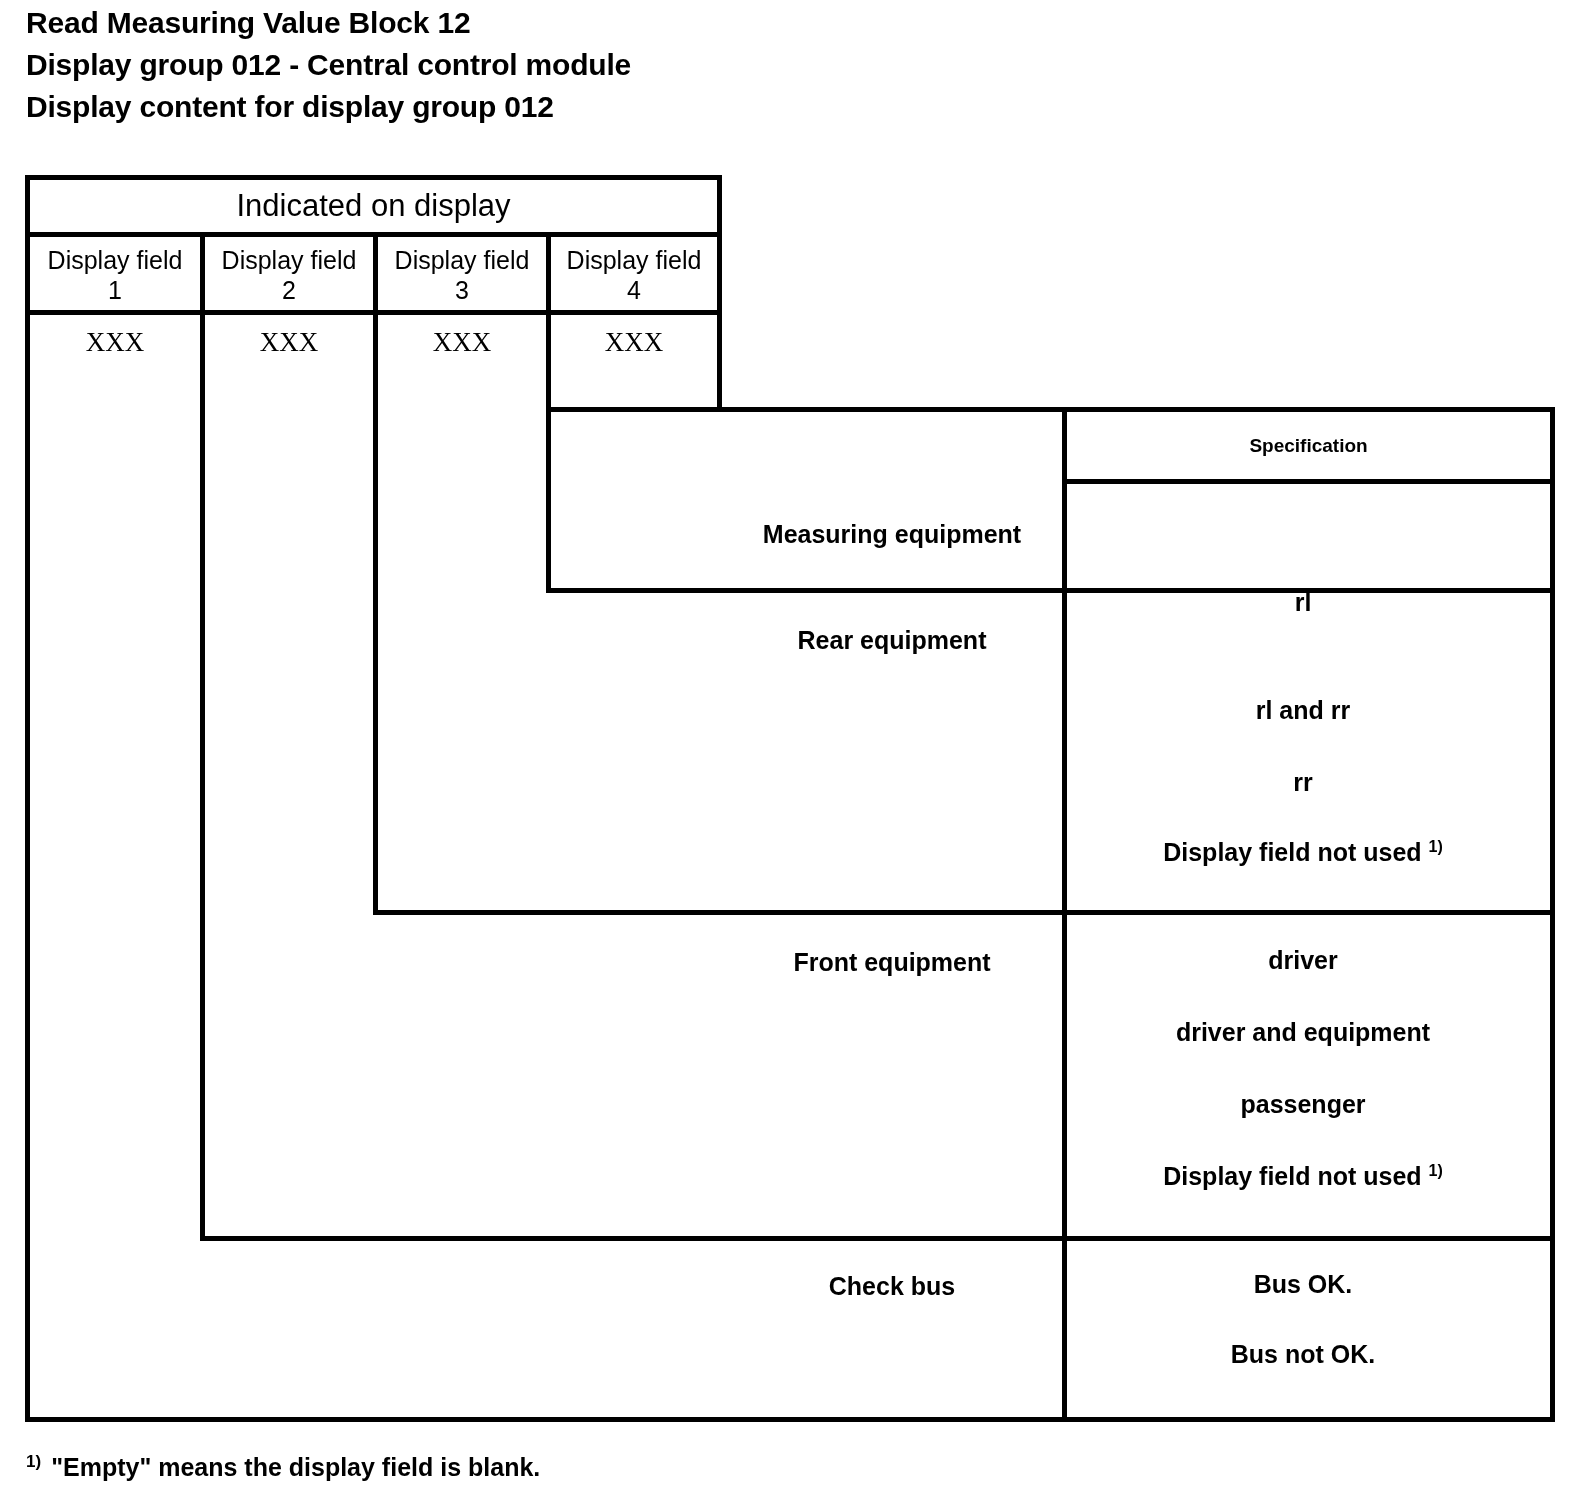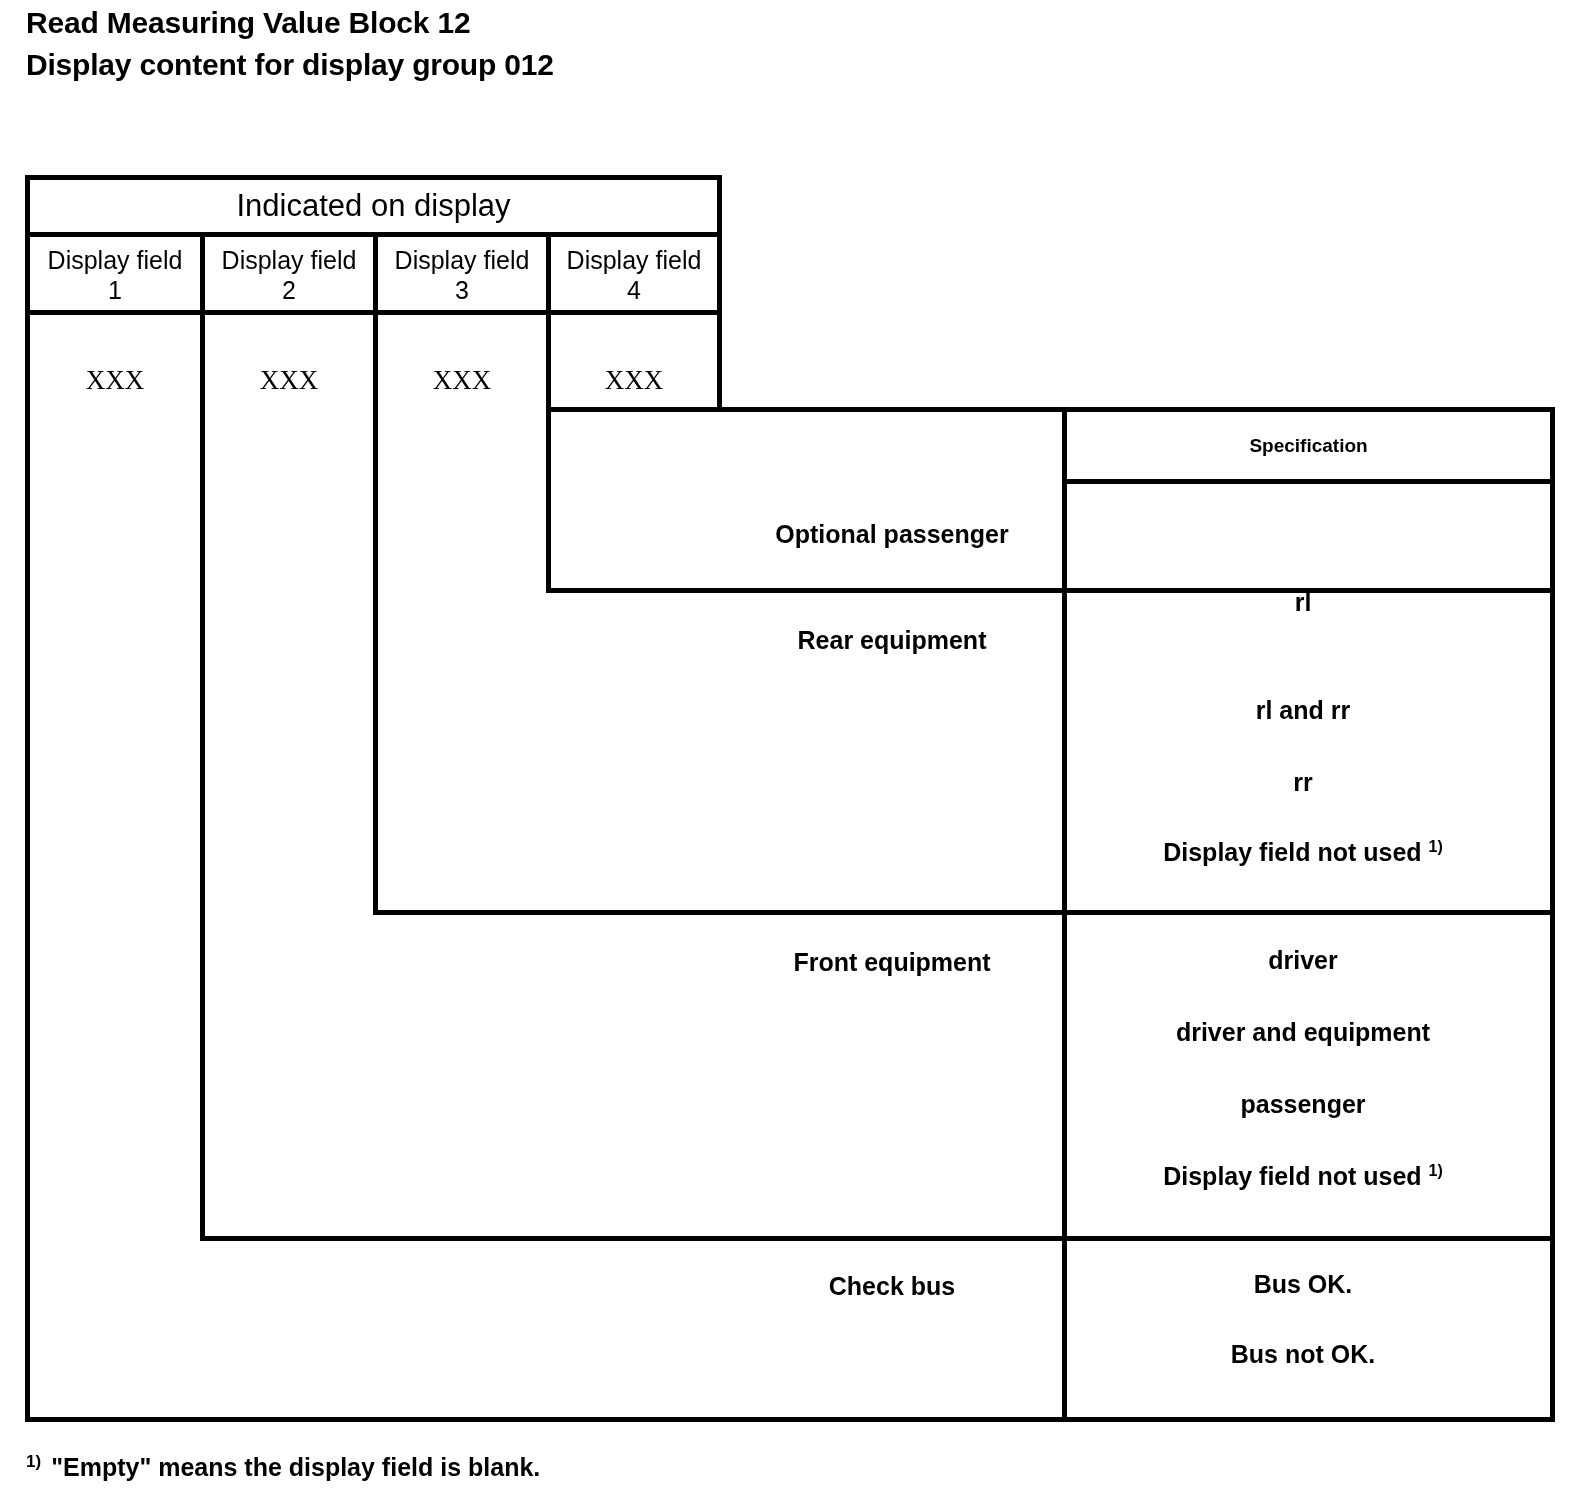--- a/index.html
+++ b/index.html
@@ -63,21 +63,20 @@
     font-size: 25px;
     font-weight: normal;
   }
   .cell.big {
     font-size: 31px;
     font-weight: normal;
   }
   .cell.xxx {
     font-size: 27px;
     font-family: "Liberation Serif", serif;
-    margin-top: 38px;
   }
   .cell.lbl {
     font-size: 25px;
     font-weight: bold;
   }
   .spec-item {
     position: absolute;
     width: 472px;
     text-align: center;
     font-size: 25px;
@@ -103,20 +102,21 @@
     font-size: 17px;
     vertical-align: super;
     margin-right: 10px;
   }
 </style>
 </head>
 <body>
 
 <div id="heading">
   <div class="hline">Read Measuring Value Block 12</div>
+  <div class="hline">Display group 012 - Central control module</div>
   <div class="hline">Display content for display group 012</div>
 </div>
 
 <div id="diagram">
 
   <div class="hl" style="left:25px;  top:175px;  width:697px; height:5px;"></div>
 
   <div class="hl" style="left:25px;  top:232px;  width:697px; height:5px;"></div>
 
   <div class="hl" style="left:25px;  top:310px;  width:697px; height:5px;"></div>
@@ -166,21 +166,21 @@
   <div class="cell hdr" style="left:551px; top:239px; width:166px; height:71px; flex-direction:column; justify-content:center;">
     <span>Display field</span>
     <span>4</span>
   </div>
 
   <div class="cell xxx" style="left:30px;  top:320px; width:170px; height:44px;">XXX</div>
   <div class="cell xxx" style="left:205px; top:320px; width:168px; height:44px;">XXX</div>
   <div class="cell xxx" style="left:378px; top:320px; width:168px; height:44px;">XXX</div>
   <div class="cell xxx" style="left:551px; top:320px; width:166px; height:44px;">XXX</div>
 
-  <div class="cell lbl" style="left:722px; top:508px; width:340px; height:52px;">Optional passenger</div>
+  <div class="cell lbl" style="left:722px; top:508px; width:340px; height:52px;">Measuring equipment</div>
   <div class="cell lbl" style="left:722px; top:614px; width:340px; height:52px;">Rear equipment</div>
   <div class="cell lbl" style="left:722px; top:936px; width:340px; height:52px;">Front equipment</div>
   <div class="cell lbl" style="left:722px; top:1260px; width:340px; height:52px;">Check bus</div>
 
 
   <div class="spec-item" style="left:1067px; top:588px;">
     <span>rl</span>
   </div>
   <div class="spec-item" style="left:1067px; top:696px;">
     <span>rl and rr</span>

